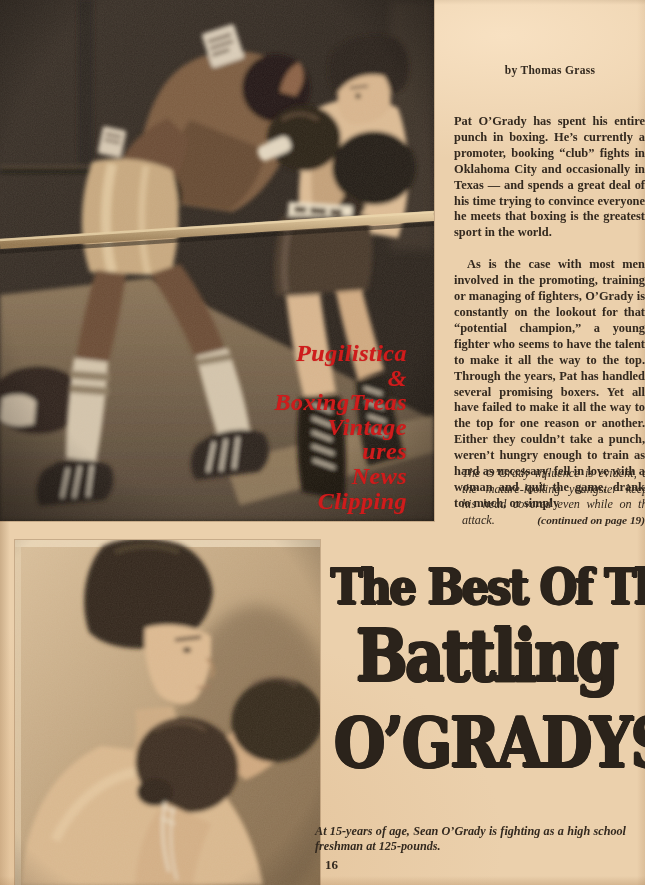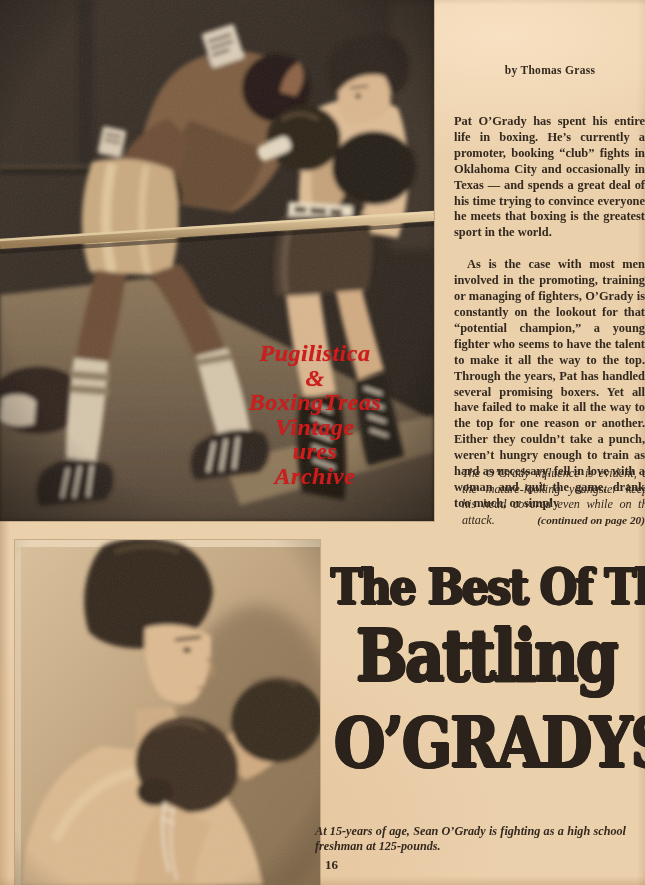--- a/index.html
+++ b/index.html
@@ -46,21 +46,21 @@
     transform:scaleY(1.12) scaleX(.97); transform-origin:top center;}
   .title-l2{left:326px; top:614px; width:320px; font-size:68px; letter-spacing:-3px;
     transform:scaleY(1.04) scaleX(.9); transform-origin:top center;}
   .title-l3{left:326px; top:702px; width:320px; font-size:62px; letter-spacing:-2px;
     transform:scaleY(1.12) scaleX(.95); transform-origin:top center;}
 
   .caption-bottom{left:315px; top:824px; width:311px;
     font-weight:700; font-style:italic; font-size:12.2px; line-height:15px; text-align:justify;}
   .page-number{left:325px; top:857px; font-weight:700; font-size:13px;}
 
-  .watermark{left:223px; top:341px; width:184px; text-align:center; z-index:6;
+  .watermark{left:223px; top:341px; width:184px; text-align:right; z-index:6;
     color:var(--watermark-red); font-style:italic; font-weight:700;
     font-size:24px; line-height:24.6px; letter-spacing:.5px;
     text-shadow:0 0 1px rgba(160,10,10,.55);}
   .watermark div{white-space:nowrap;}
 </style>
 </head>
 <body>
 
 <div class="page">
 
@@ -229,37 +229,38 @@
       <path d="M158,268 C154,292 156,318 162,340" stroke="#e8dac2" stroke-width="2" fill="none"></path>
       <path d="M147,266 L160,272 M146,278 L160,284" stroke="#e8dac2" stroke-width="2"></path>
     </g>
     <rect width="305" height="345" filter="url(#grain2)" opacity=".5"></rect>
     <rect width="305" height="345" fill="url(#p2vig)"></rect>
   </svg>
 
   <div class="abs byline">by Thomas Grass</div>
 
   <div class="abs article">
-    <p>Pat O’Grady has spent his entire life in boxing. He’s currently a promoter, booking “club” fights in Oklahoma City and occasionally in Texas — and spends a great deal of his time trying to convince everyone he meets that boxing is the greatest sport in the world.</p>
+    <p>Pat O’Grady has spent his entire punch in boxing. He’s currently a promoter, booking “club” fights in Oklahoma City and occasionally in Texas — and spends a great deal of his time trying to convince everyone he meets that boxing is the greatest sport in the world.</p>
     <p>As is the case with most men involved in the promoting, training or managing of fighters, O’Grady is constantly on the lookout for that “potential champion,” a young fighter who seems to have the talent to make it all the way to the top. Through the years, Pat has handled several promising boxers. Yet all have failed to make it all the way to the top for one reason or another. Either they couldn’t take a punch, weren’t hungry enough to train as hard as necessary, fell in love with a woman and quit the game, drank too much, or simply</p>
-    <div class="continued">(continued on page 20)</div>
+    <div class="continued">(continued on page 19)</div>
   </div>
 
   <div class="abs caption-top">The O’Grady influence is evident, as the mature-looking youngster keeps his head covered even while on the attack.</div>
 
   <div class="abs headline title-l1">The Best Of The</div>
   <div class="abs headline title-l2">Battling</div>
   <div class="abs headline title-l3">O’GRADYS</div>
 
   <div class="abs caption-bottom">At 15-years of age, Sean O’Grady is fighting as a high school freshman at 125-pounds.</div>
 
   <div class="abs page-number">16</div>
 
   <div class="abs watermark">
     <div>Pugilistica</div>
     <div>&amp;</div>
     <div>BoxingTreas</div>
     <div>Vintage</div>
     <div>ures</div>
-    <div>Archive</div>
+    <div>News</div>
+    <div>Clipping</div>
   </div>
 
 </div>
 
 </body></html>

